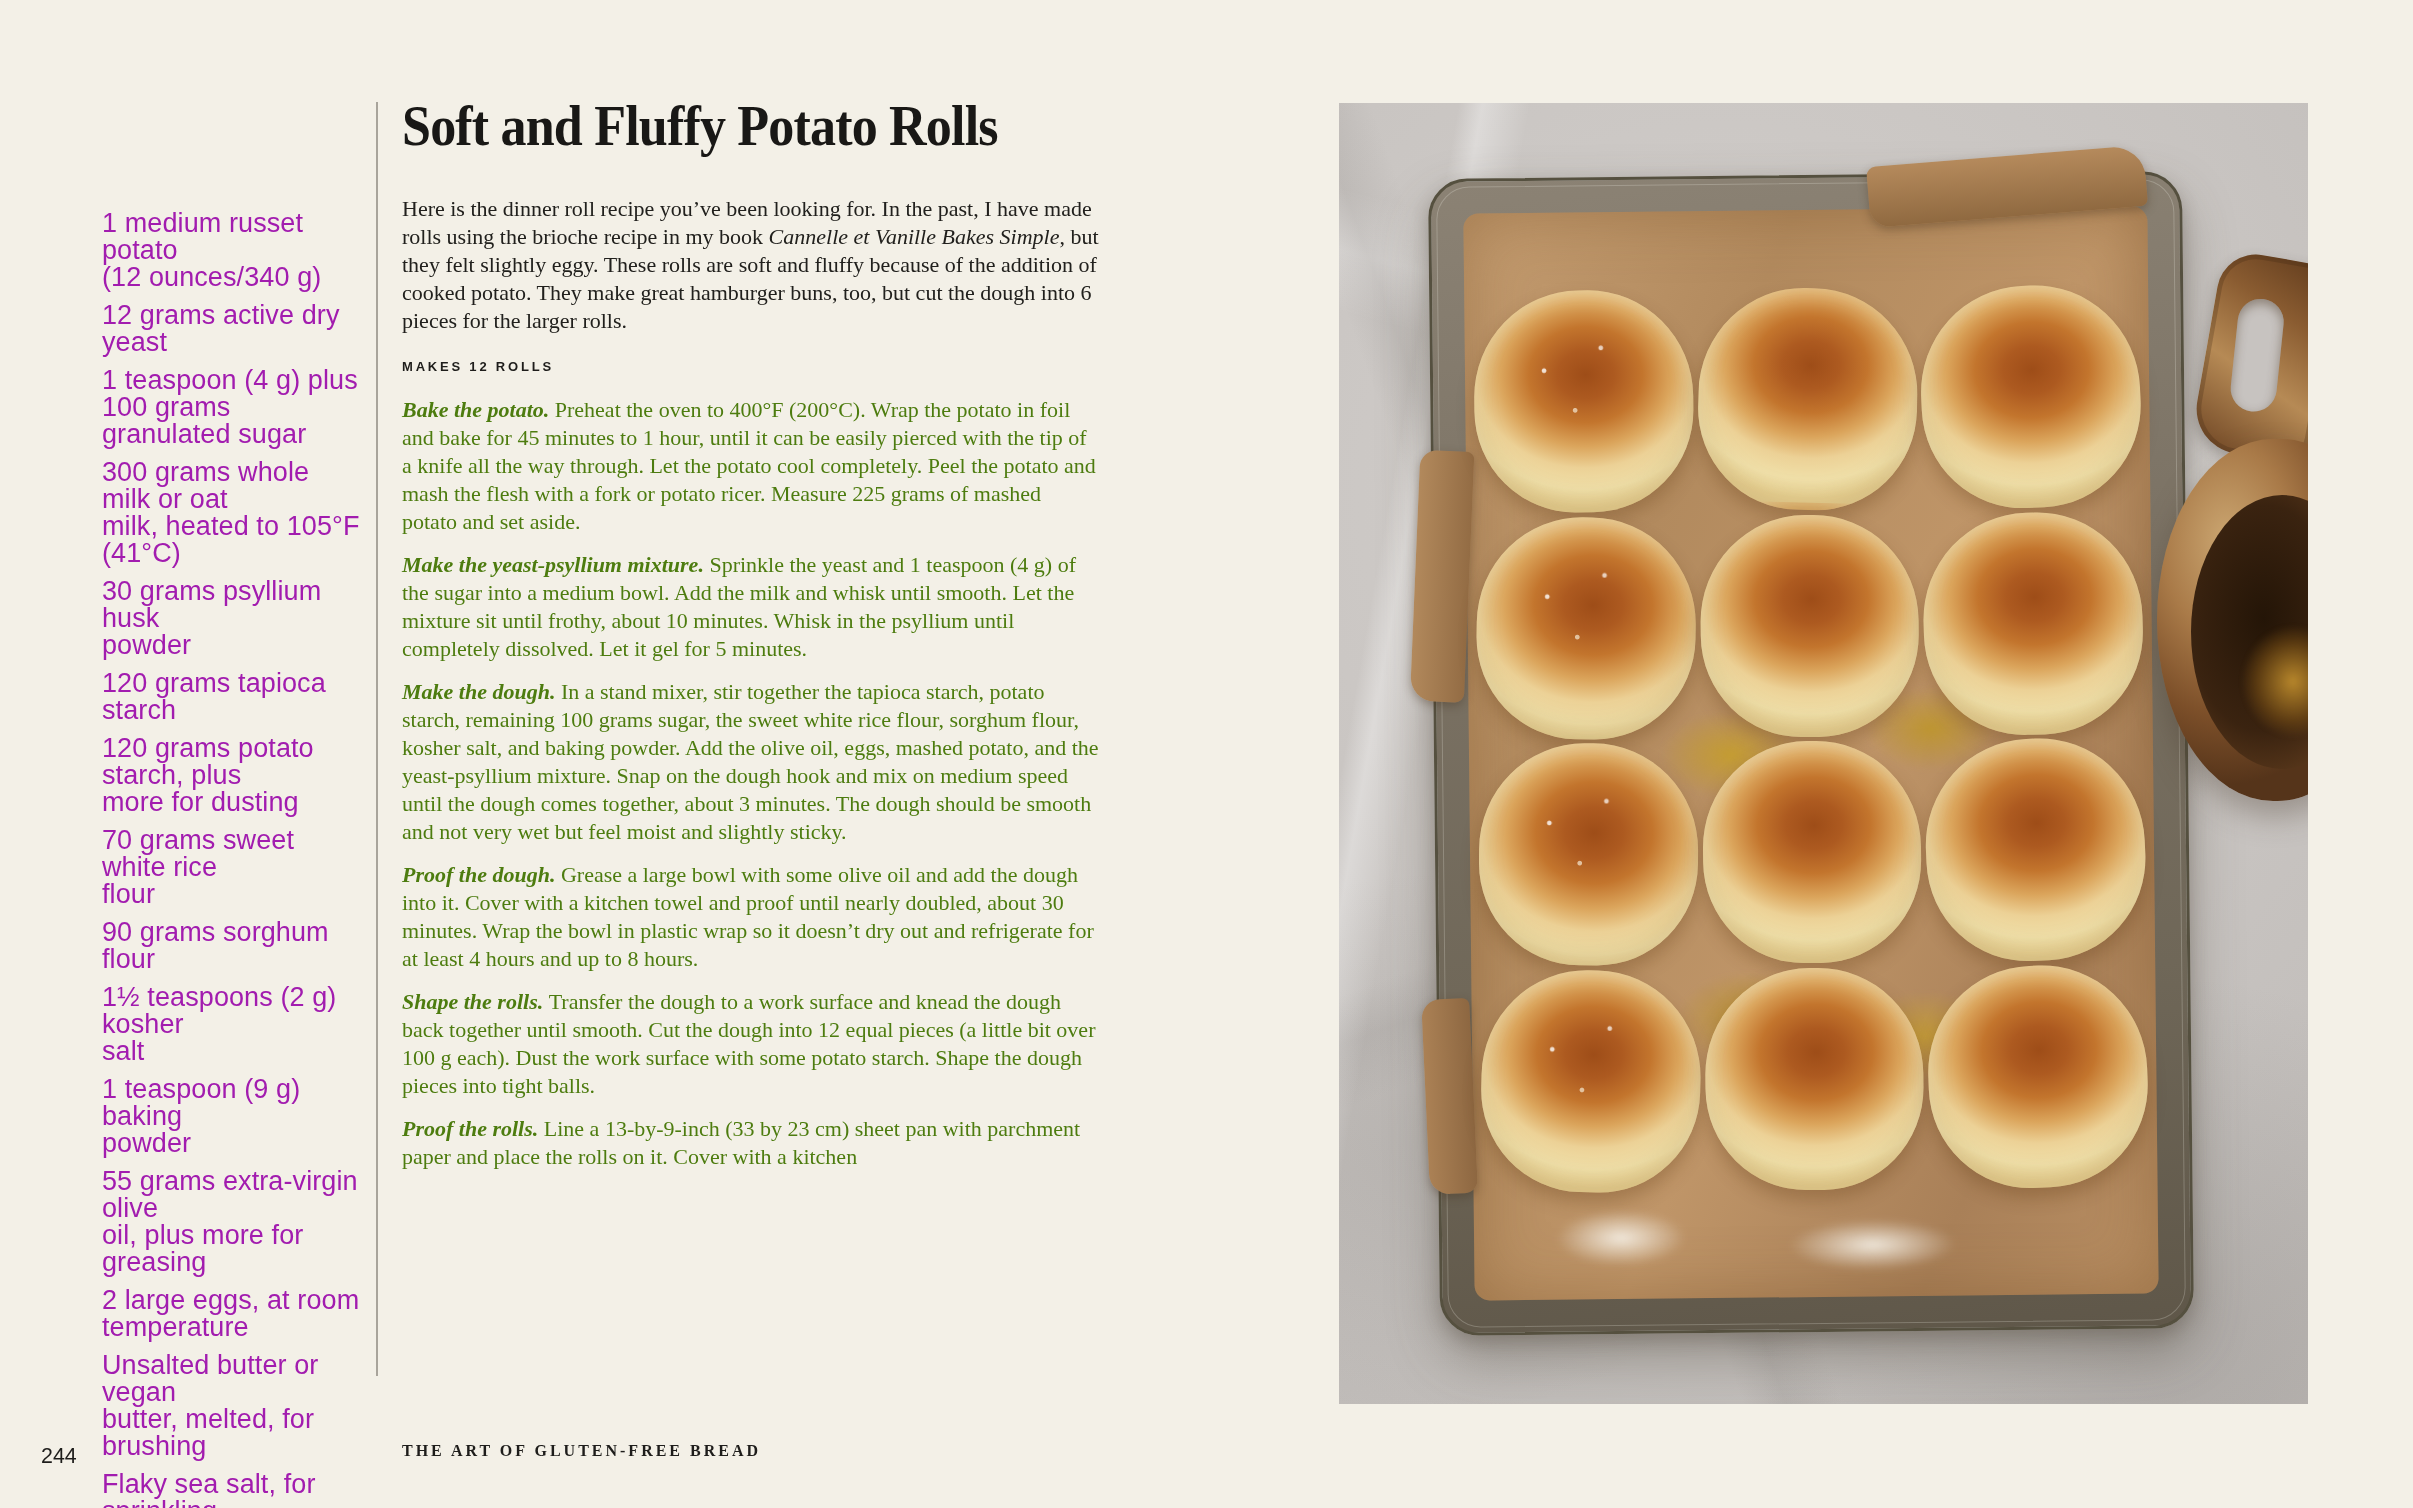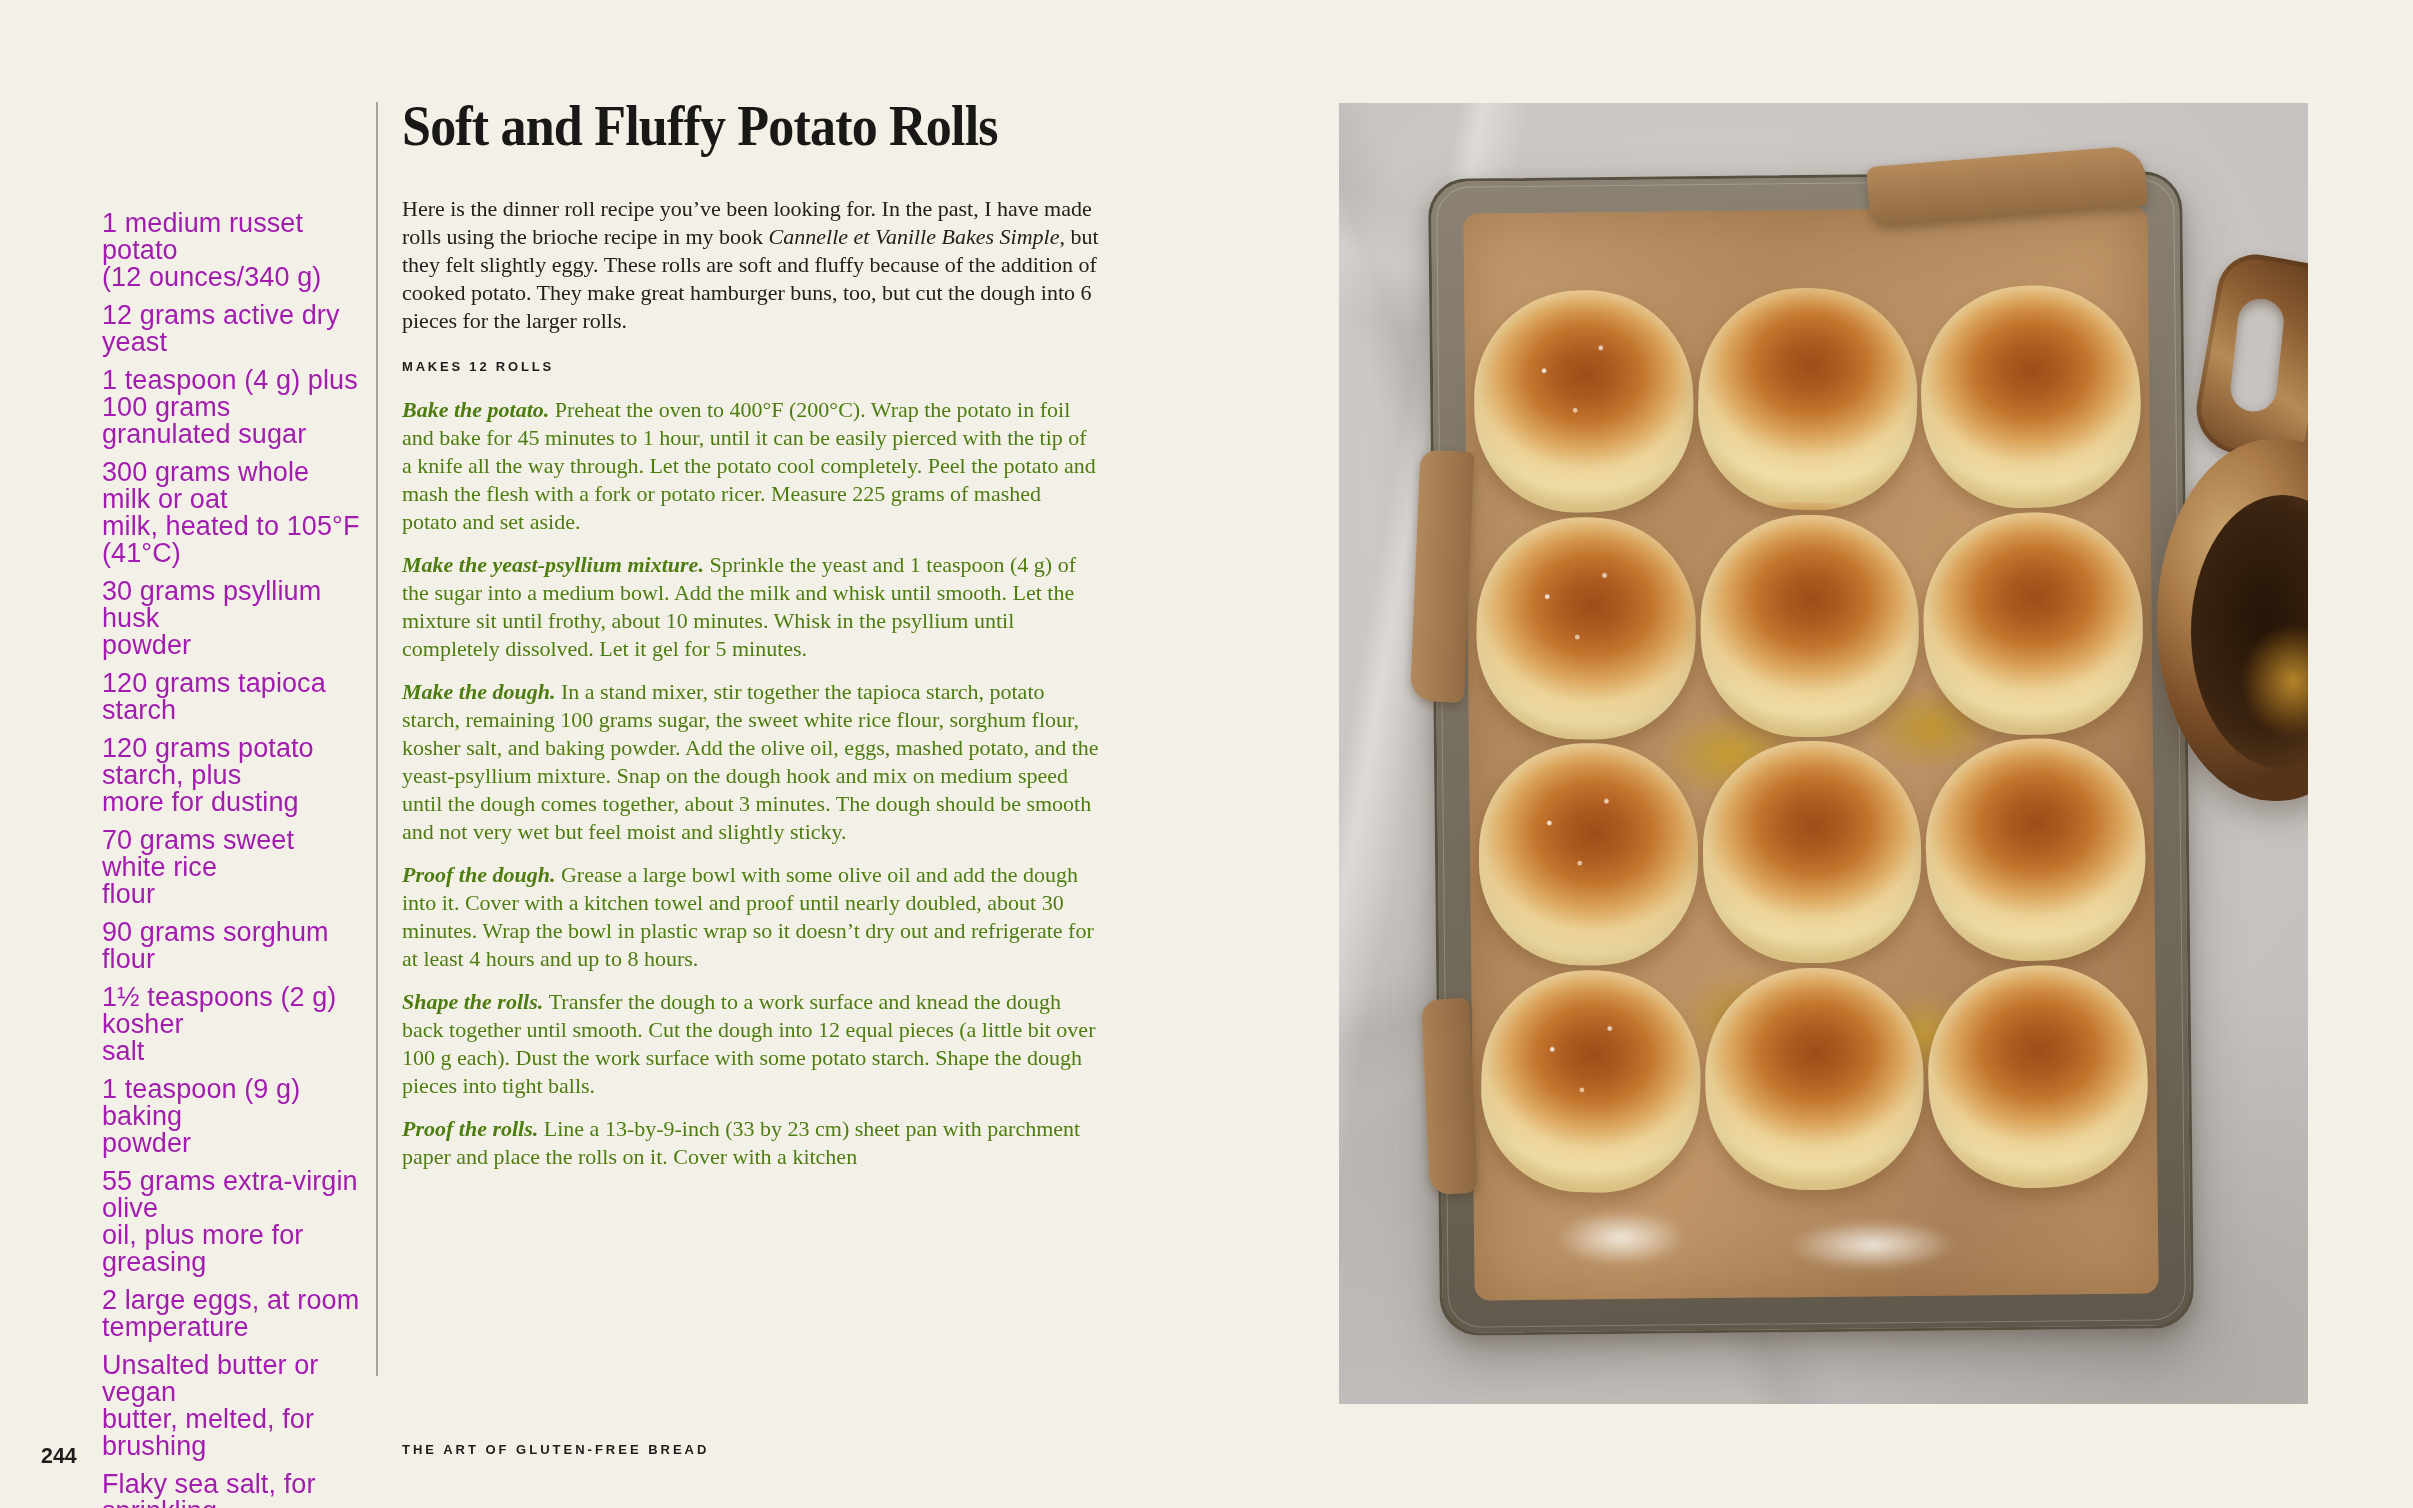--- a/index.html
+++ b/index.html
@@ -42,25 +42,25 @@
     font-size:13px;font-weight:700;letter-spacing:2.8px;
     margin:24px 0 22px 0;color:#1e1d1b;
   }
   .step{
     font-size:22px;line-height:28px;margin:0 0 15px 0;color:#4d7c0f;
   }
   .step .lead{font-weight:700;font-style:italic;}
   
   #page-num{
     position:absolute;left:41px;top:1444px;
-    font-size:21.4px;font-weight:700;color:#1e1d1b;
+    font-size:21.4px;font-weight:400;color:#1e1d1b;
   }
   #footer-title{
     position:absolute;left:402px;top:1442px;
-    font-size:13px;font-weight:700;letter-spacing:3px;color:#1e1d1b;
+    font-size:16px;font-weight:700;letter-spacing:3px;color:#1e1d1b;font-family:Liberation Serif, serif;
   }
   
   #photo{
     position:absolute;left:1339px;top:103px;width:969px;height:1301px;
     overflow:hidden;
     background:radial-gradient(120% 90% at 40% 30%, #d3cfcc 0%, #c9c5c2 45%, #bcb8b5 100%);
   }
   #photo .folds{
     position:absolute;inset:0;pointer-events:none;
     background:

